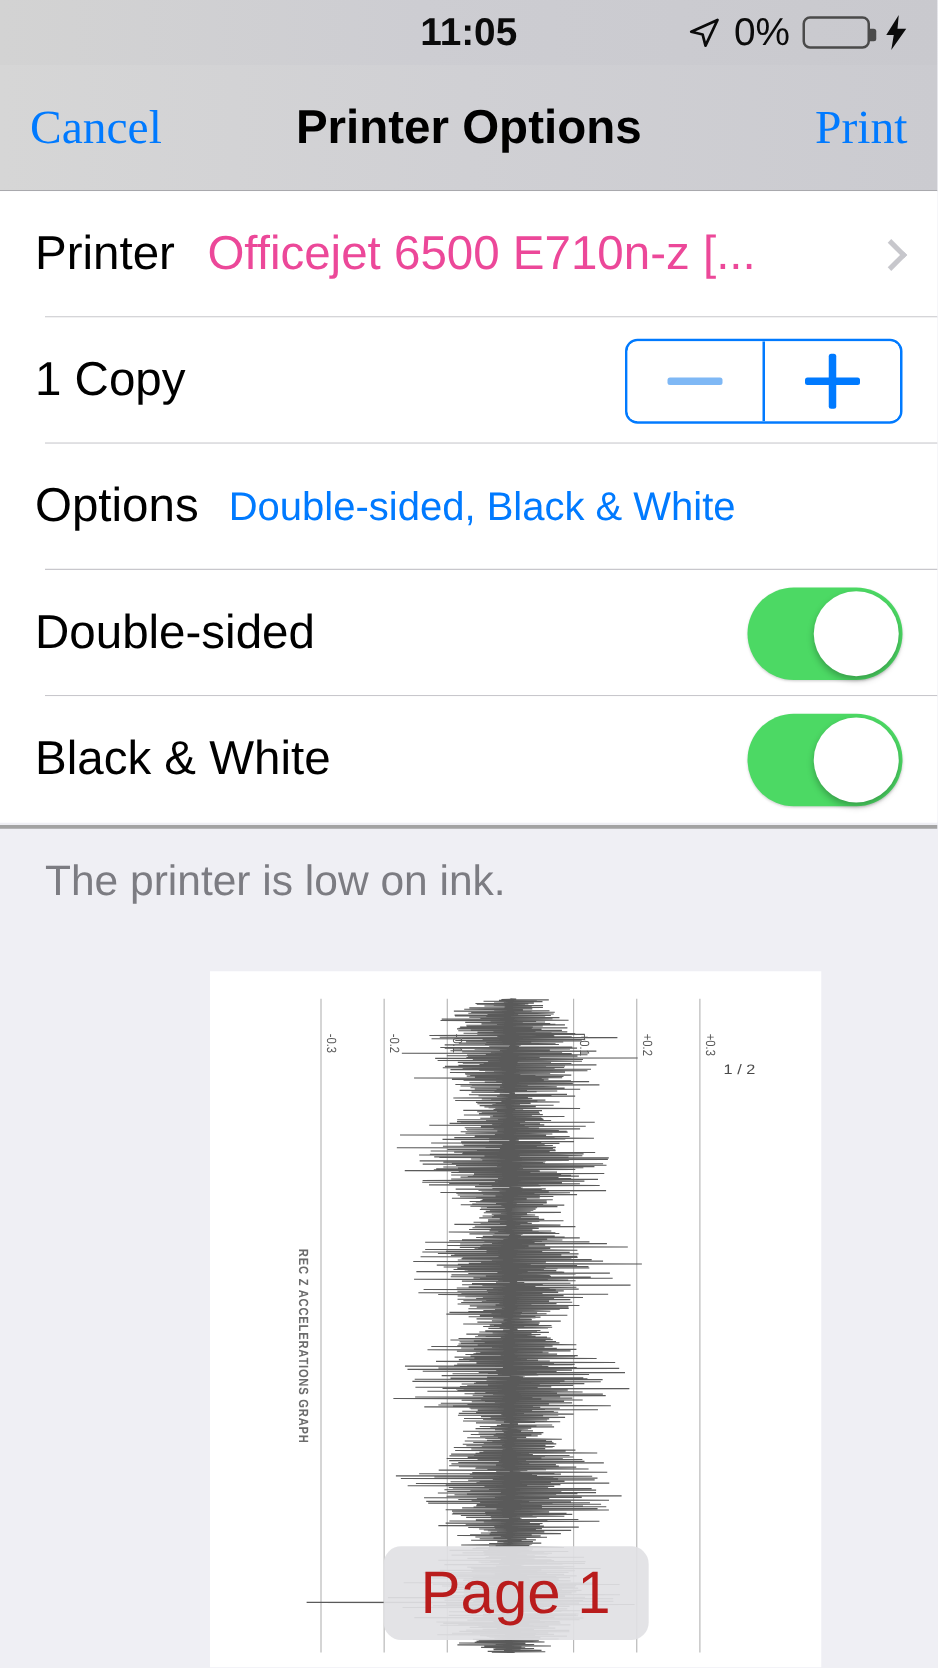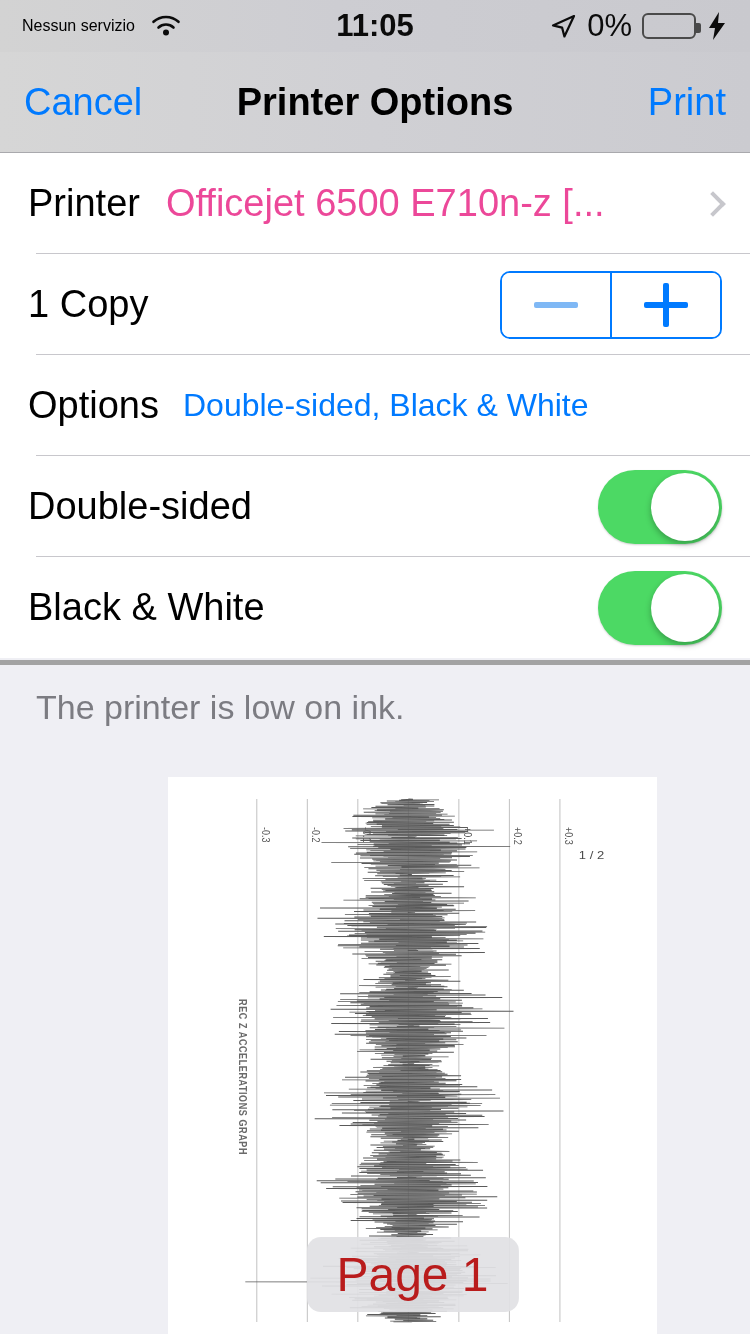--- a/index.html
+++ b/index.html
@@ -30,21 +30,21 @@
              background:#4a4a4a; border-radius:0 2px 2px 0; }
 
   
   .navbar{
     position:absolute; top:52px; left:0; width:750px; height:101px;
     background:linear-gradient(to right,#d6d6d6 0%,#d0d0d4 50%,#cbcbd0 100%);
     border-bottom:1px solid #a9a9ad;
     display:flex; align-items:center; padding:0 24px;
   }
   .nav-btn{ font-size:38px; color:#007AFF; background:none; border:none;
-            font-family:Liberation Sans, sans-serif; cursor:pointer; }
+            font-family:Liberation Serif, serif; cursor:pointer; }
   .nav-title{ position:absolute; left:0; right:0; text-align:center;
               font-size:38px; font-weight:bold; color:#000; pointer-events:none; }
   .nav-right{ margin-left:auto; position:relative; z-index:2; }
 
   
   .list{ position:absolute; top:153px; left:0; width:750px; background:#fff; }
   .row{ position:relative; height:101px; display:flex; align-items:center;
         padding:0 28px; background:#fff; }
   .row-sep{ position:absolute; left:36px; right:0; bottom:0; height:1px; background:#c8c7cc; }
   .row-label{ font-size:38px; color:#000;text-align:center; }
@@ -71,47 +71,39 @@
   
   .toggle{ margin-left:auto; width:124px; height:74px; border-radius:37px;
            background:#4CD964; position:relative; cursor:pointer;
            box-shadow:0 1px 2px rgba(0,0,0,.18); }
   .toggle-knob{ position:absolute; top:3px; left:53px; width:68px; height:68px;
                 border-radius:50%; background:#fff;
                 box-shadow:0 3px 6px rgba(0,0,0,.28); }
 
   
   .note{ position:absolute; top:660px; left:0; width:750px; height:117px;
-         background:#EFEFF4; border-top:5px solid #a3a3a3; }
+         background:#EFEFF4; border-top:3px solid #a3a3a3; }
   .note-text{ position:absolute; left:36px; top:23px; font-size:34px; color:#7c7c82; }
 
   
   .preview-area{ position:absolute; top:777px; left:0; width:750px; height:557px;
                  background:#EFEFF4; }
   .paper{ position:absolute; left:168px; top:0; width:489px; height:557px;
           background:#fff; overflow:hidden; }
   .paper svg{ display:block; width:100%; height:100%; }
   .page-badge{ position:absolute; left:50%; transform:translateX(-50%);
                bottom:22px; background:rgba(225,225,228,.92); border-radius:14px;
                padding:10px 30px; font-size:48px; color:#b91c1c; }
 </style>
 </head>
 <body>
 
 <div id="screen">
 
   <div class="statusbar">
-    <div class="sb-left">
-      <span>Nessun servizio</span>
-      <svg width="34" height="26" viewBox="0 0 34 26">
-        <path d="M17 22.5a3 3 0 100-6 3 3 0 000 6z" fill="#0b0b0b"></path>
-        <path d="M9.5 14.5a11 11 0 0115 0" stroke="#0b0b0b" stroke-width="2.6" fill="none" stroke-linecap="round"></path>
-        <path d="M4.5 8.8a18.5 18.5 0 0125 0" stroke="#0b0b0b" stroke-width="2.6" fill="none" stroke-linecap="round"></path>
-      </svg>
-    </div>
     <div class="sb-center">11:05</div>
     <div class="sb-right">
       <svg width="28" height="28" viewBox="0 0 28 28">
         <path d="M25 4L4 13.4l9.1 2.2 2.3 8.9L25 4z" fill="none" stroke="#0b0b0b" stroke-width="2.2" stroke-linejoin="round"></path>
       </svg>
       <span class="sb-batt-text">0%</span>
       <span class="batt-shell">
         <span class="batt-fill" id="batt-fill" style="width: 81%;"></span>
         <span class="batt-cap"></span>
       </span>

